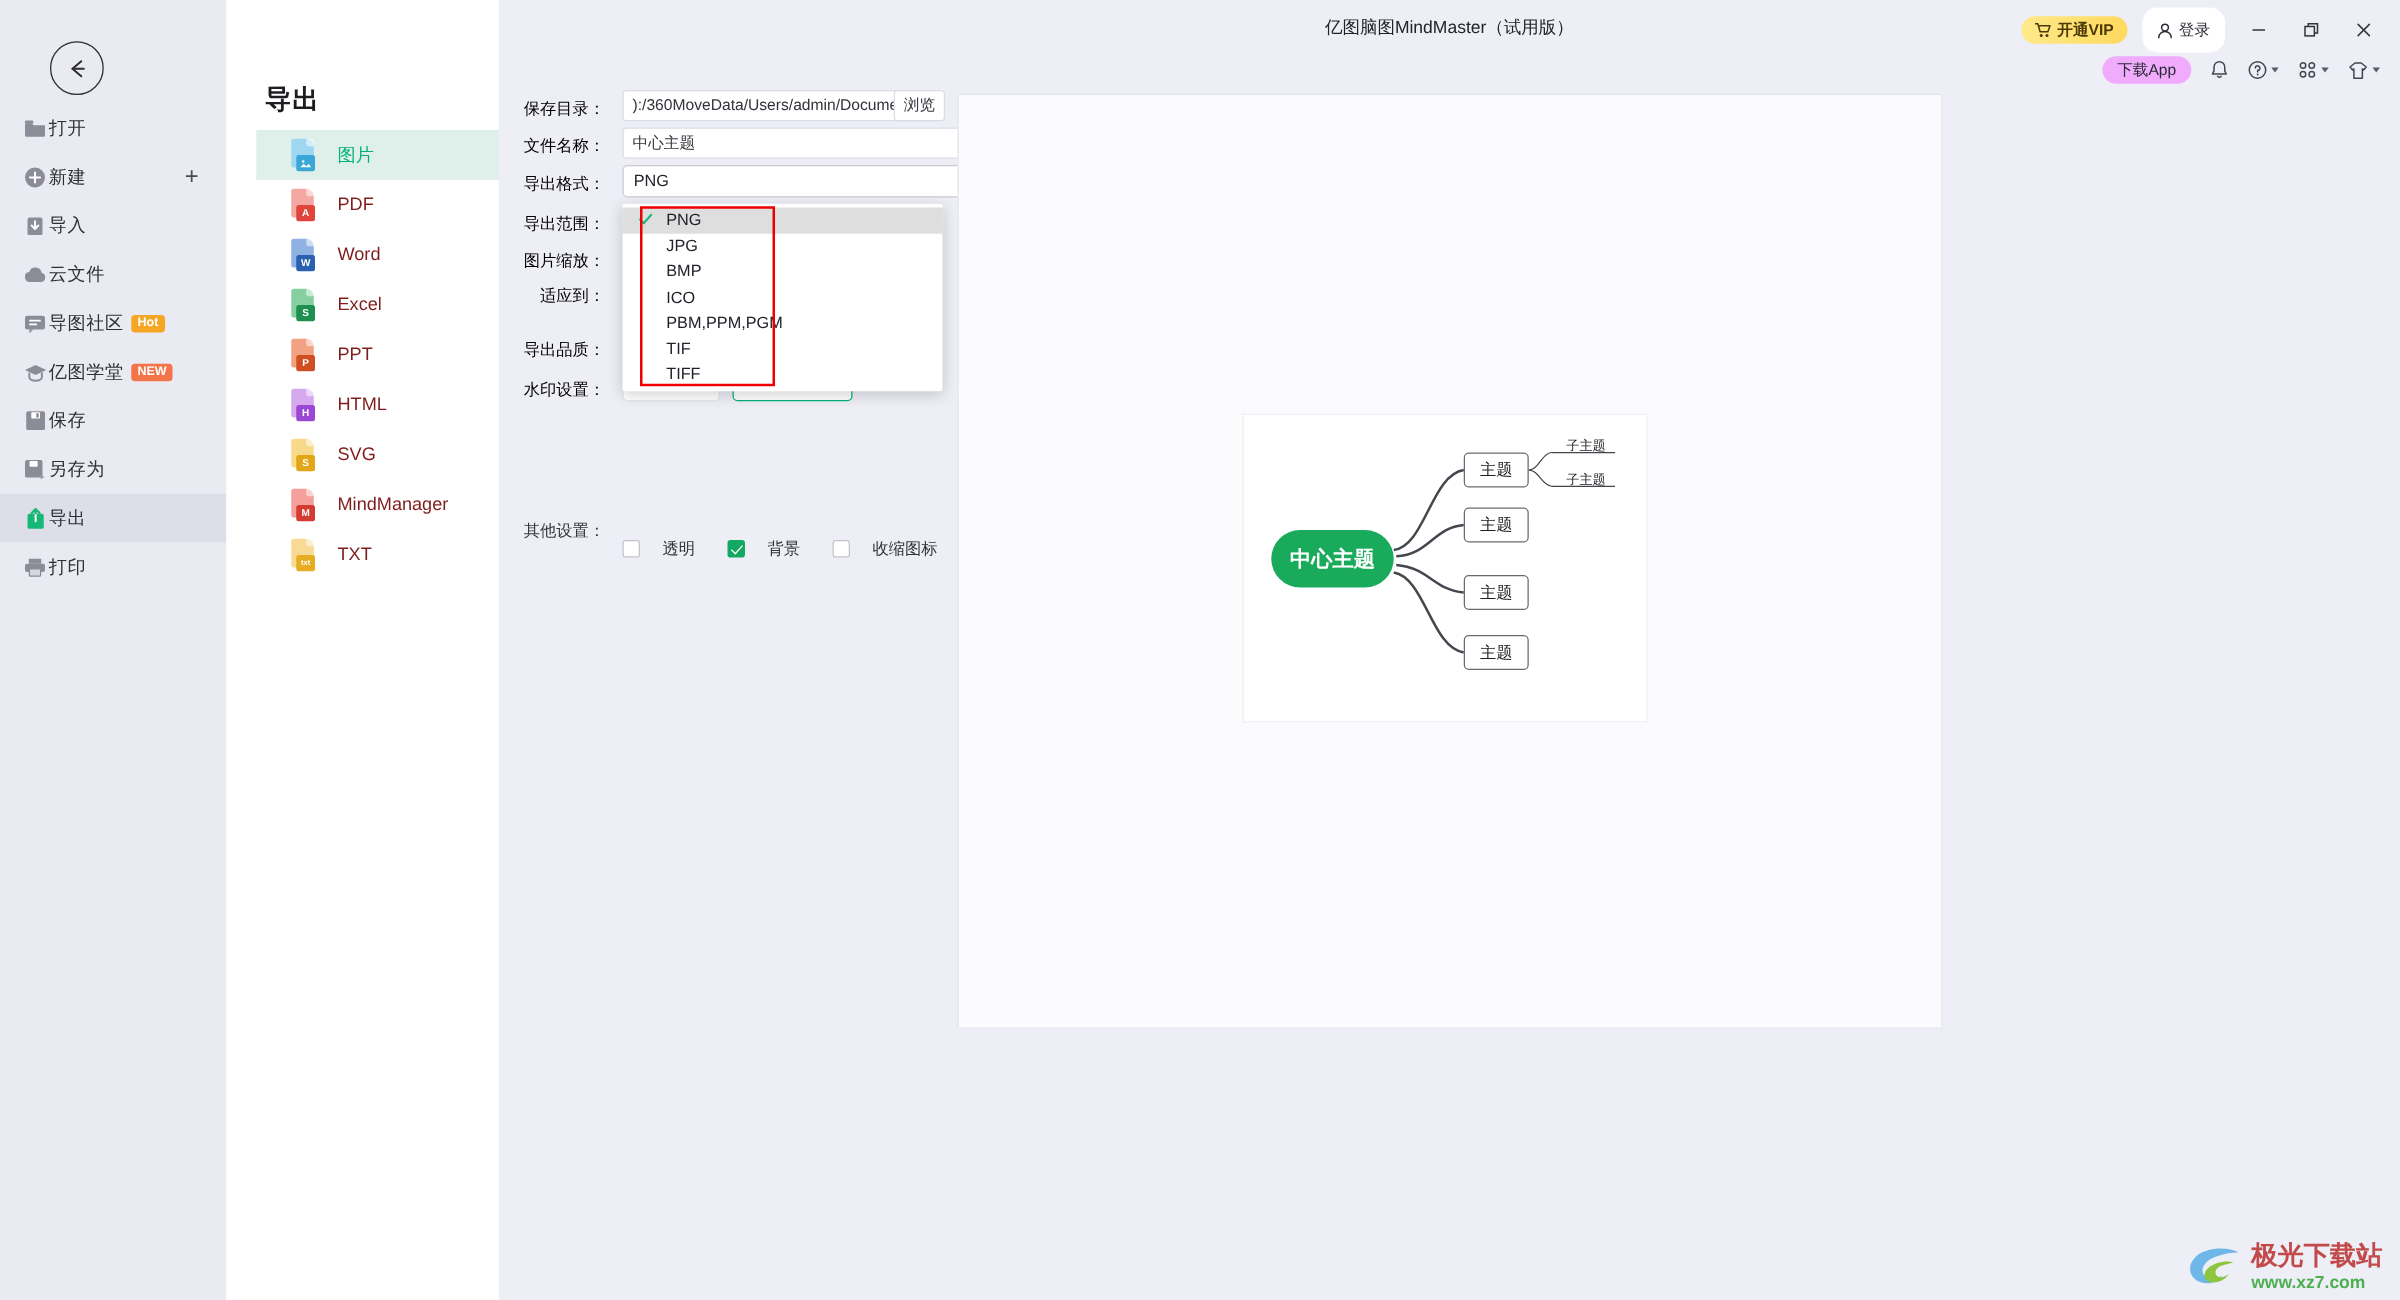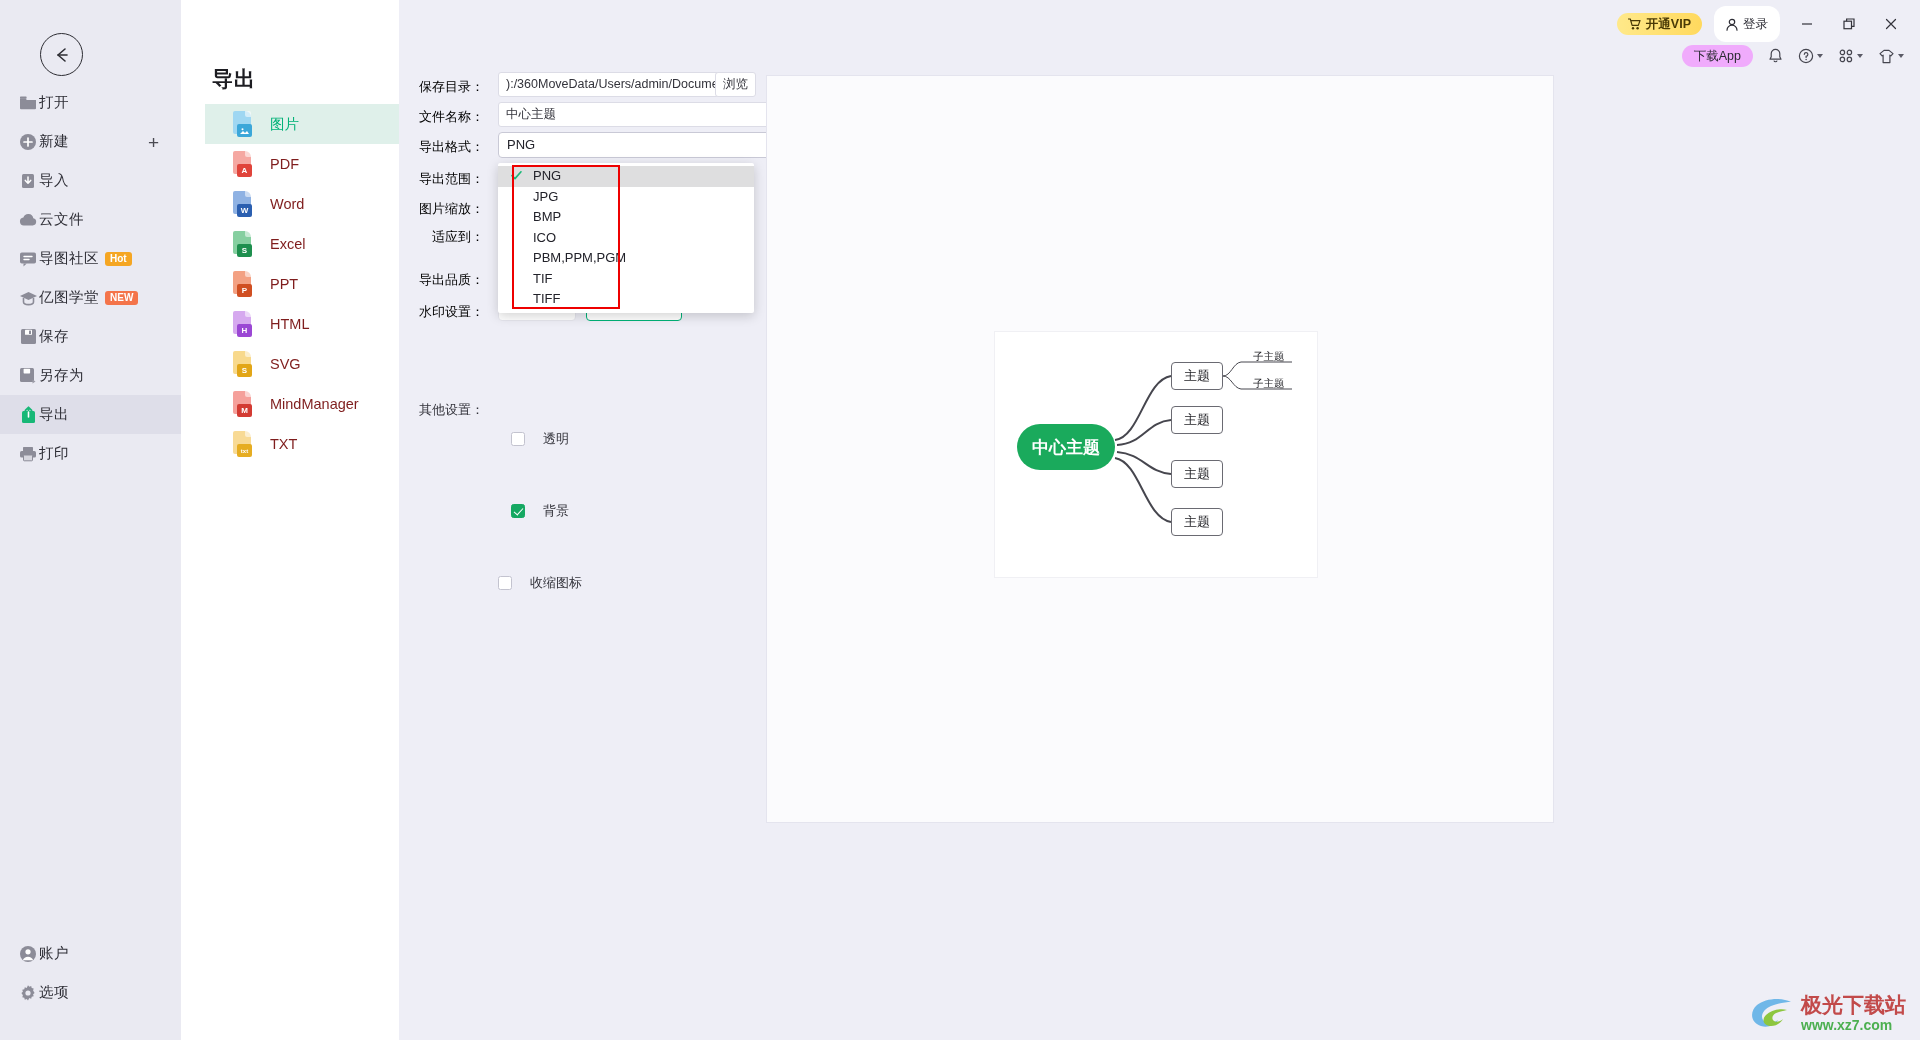--- a/index.html
+++ b/index.html
@@ -152,21 +152,21 @@
   .dd-item.sel { background: #dededf; }
   .dd-check {
     position: absolute; left: 13px; top: 4px; width: 11px; height: 11px;
   }
   .dd-highlight {
     position: absolute; left: 14px; top: 2px; width: 108px; height: 144px;
     border: 2.5px solid #ee0000; z-index: 50; pointer-events: none;
   }
 
   
-  .cbrow { position: absolute; left: 99px; display: flex; align-items: center; gap: 26px; flex-direction: column; }
+  .cbrow { position: absolute; left: 99px; display: flex; align-items: center; gap: 26px; }
   .cbox { display: flex; align-items: center; gap: 18px; cursor: pointer; margin-top: 28px; }
   .cb {
     width: 14px; height: 14px; border: 1px solid #c3c3cf; border-radius: 2.5px; background: #fff;
   }
   .cb.on { background: #15a862; border-color: #15a862; position: relative; }
   .cb.on::after {
     content: ""; position: absolute; left: 4px; top: 1px; width: 4px; height: 8px;
     border: solid #fff; border-width: 0 1.8px 1.8px 0; transform: rotate(42deg);
   }
   .cb-lbl { font-size: 13px; color: #33333b; }
@@ -321,41 +321,20 @@
           <svg width="18" height="16" viewBox="0 0 18 16">
               <rect x="4" y="1" width="10" height="4" rx=".6" fill="#8c8c98"></rect>
               <rect x="1" y="5" width="16" height="6.5" rx="1.6" fill="#8c8c98"></rect>
               <rect x="4.5" y="9" width="9" height="5.8" rx=".7" fill="#d6d6de" stroke="#8c8c98" stroke-width="1"></rect>
             </svg>
         </span>
         <span class="r-lbl">打印</span>
       </div>
     </div>
 
-    <div class="rail-bottom">
-      <div class="rail-item">
-        <span class="r-ico">
-          <svg width="18" height="18" viewBox="0 0 18 18">
-              <circle cx="9" cy="9" r="8" fill="#8c8c98"></circle>
-              <circle cx="9" cy="6.8" r="2.6" fill="#fff"></circle>
-              <path d="M3.8 15.2a5.6 5.6 0 0 1 10.4 0z" fill="#fff"></path>
-            </svg>
-        </span>
-        <span class="r-lbl">账户</span>
-      </div>
-      <div class="rail-item">
-        <span class="r-ico">
-          <svg width="18" height="18" viewBox="0 0 18 18">
-              <path d="M9 1.2l1.3 1.5 1.9-.6.5 2 2 .5-.6 1.9L15.6 9l-1.5 1.3.6 1.9-2 .5-.5 2-1.9-.6L9 16.6 7.7 15.1l-1.9.6-.5-2-2-.5.6-1.9L2.4 9l1.5-1.3-.6-1.9 2-.5.5-2 1.9.6z" fill="#8c8c98"></path>
-              <circle cx="9" cy="9" r="2.6" fill="#eaeaf2"></circle>
-            </svg>
-        </span>
-        <span class="r-lbl">选项</span>
-      </div>
-    </div>
   </div>
 
   <div class="fmt-col">
     <div class="fmt-title">导出</div>
     <div class="fmt-list">
 
       <div class="fmt-item active">
         <span class="file-ico">
           <span class="pg" style="background:#9fd7f2"></span>
             <span class="fold"></span>
@@ -439,20 +418,21 @@
             <span class="fold"></span>
           <span class="tab" style="background:#e6ad22;font-size:6px">txt</span>
         </span>
         <span class="fmt-lbl">TXT</span>
       </div>
     </div>
   </div>
 
   <div class="main">
 
+    <div class="titlebar-title">亿图脑图MindMaster（试用版）</div>
 
     <div class="tr-row1">
       <div class="vip-btn">
         <svg width="13" height="12" viewBox="0 0 13 12">
             <path d="M0 1h2.3l1.8 6.4h6.2L12 2.6H3.4" fill="none" stroke="#4a3a06" stroke-width="1.2" stroke-linecap="round" stroke-linejoin="round"></path>
             <circle cx="5" cy="10.3" r="1.2" fill="#4a3a06"></circle>
             <circle cx="9.6" cy="10.3" r="1.2" fill="#4a3a06"></circle>
           </svg>
         <span>开通VIP</span>
       </div>

